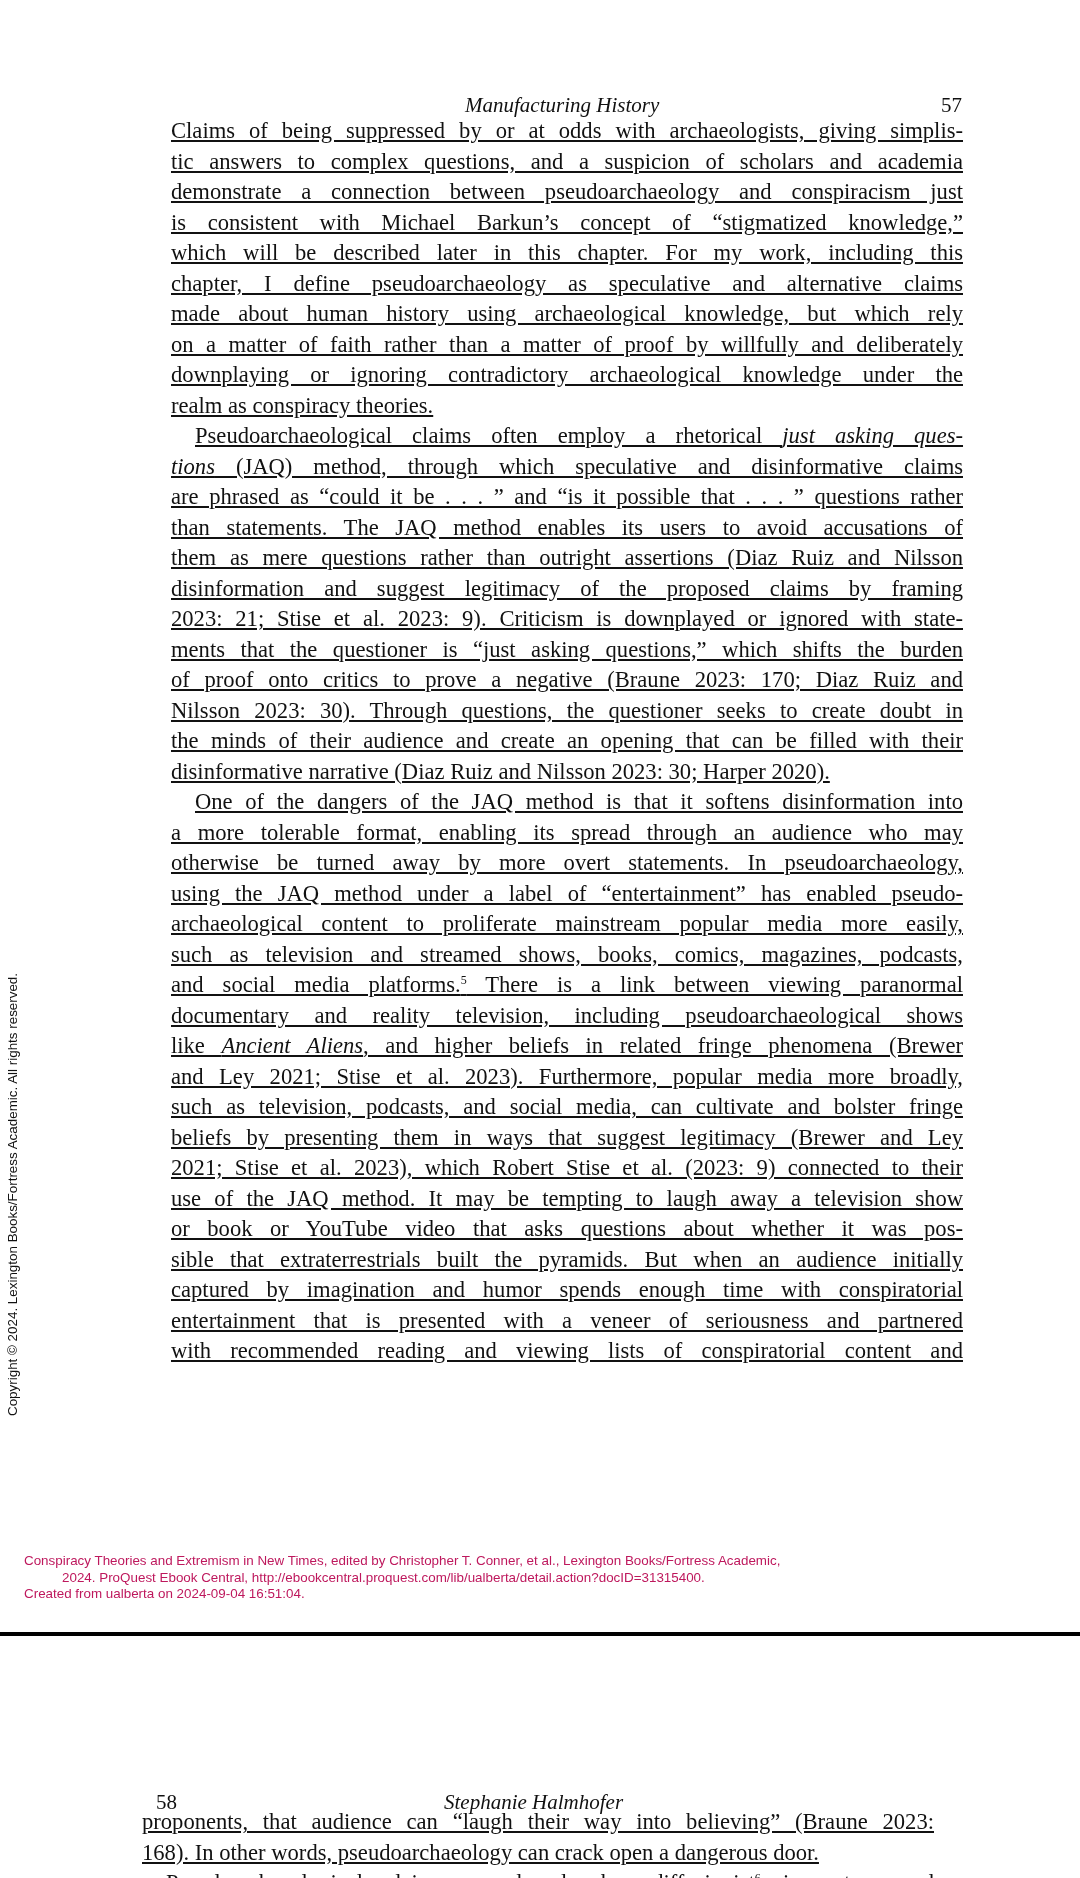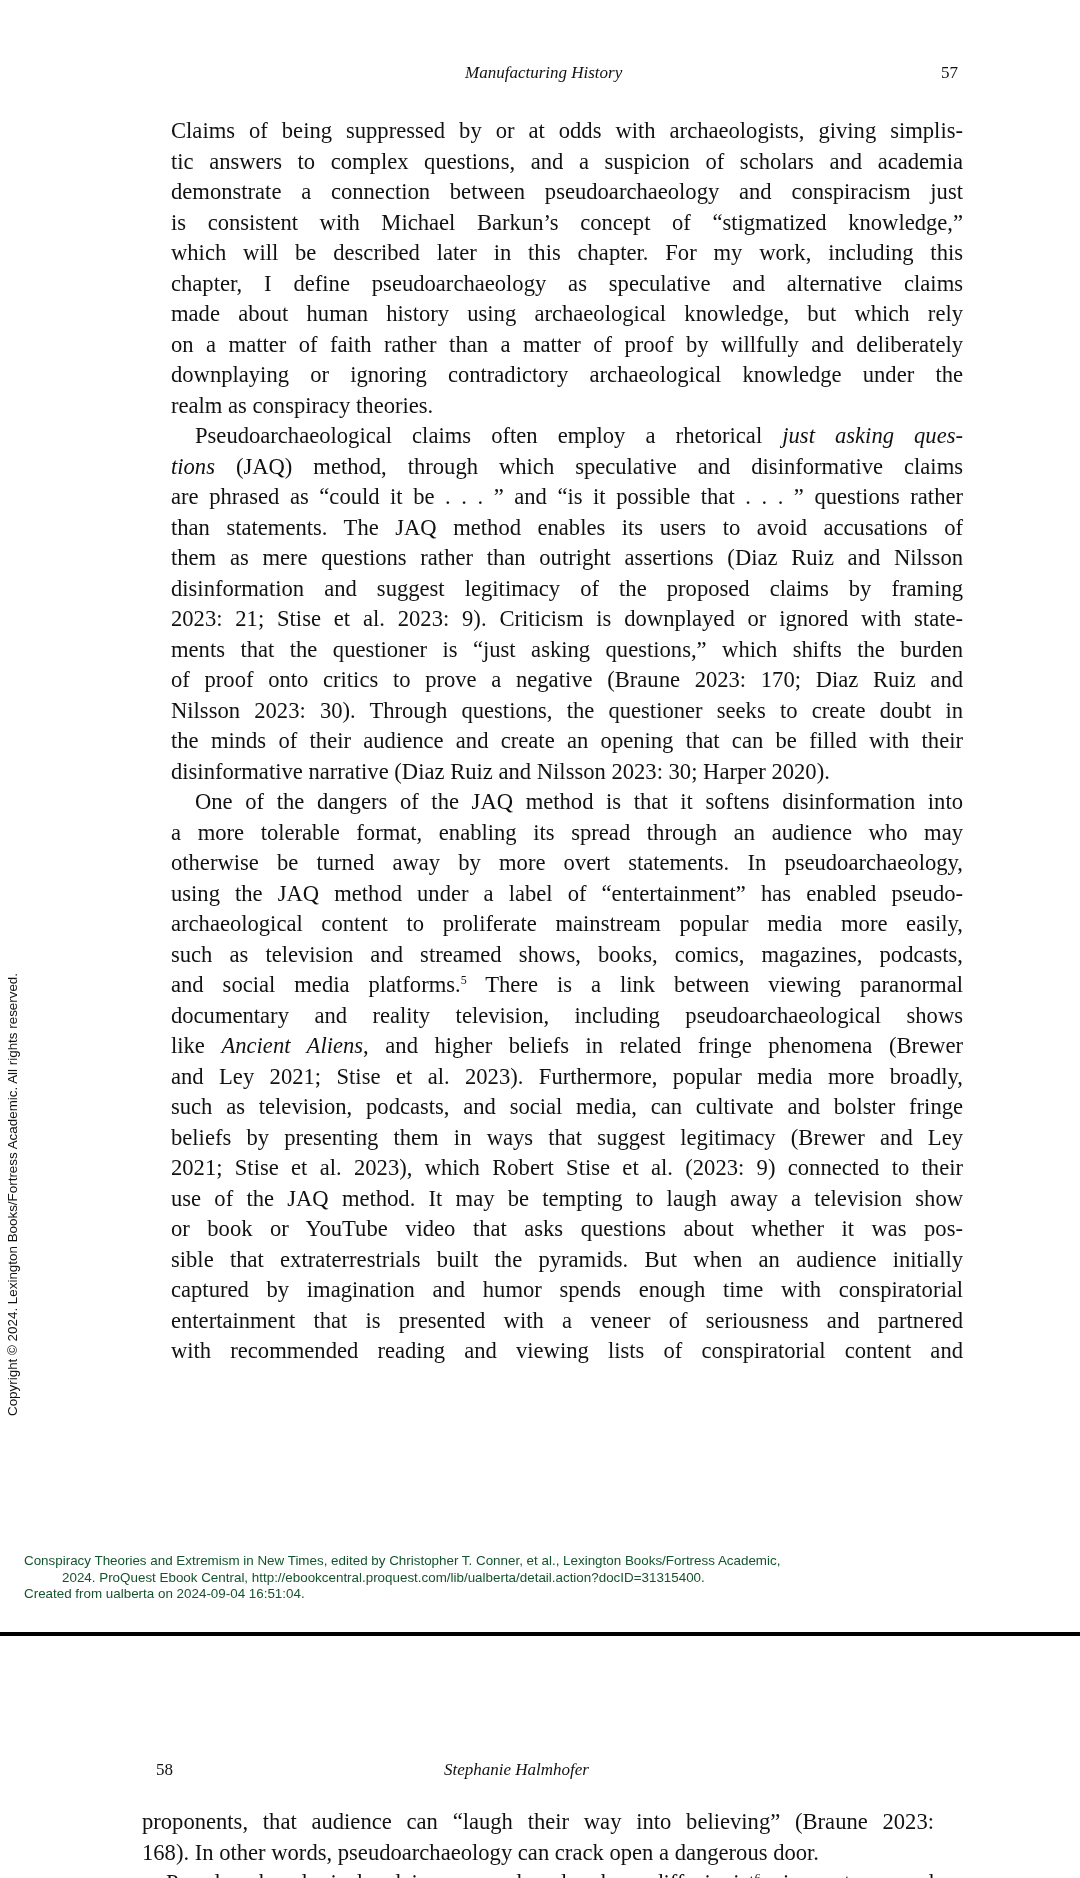--- a/index.html
+++ b/index.html
@@ -4,45 +4,46 @@
   <style>
     html, body { margin: 0; padding: 0; background: #ffffff; }
     body {
       width: 1080px; height: 1878px; position: relative; overflow: hidden;
       font-family: "Liberation Serif", "DejaVu Serif", serif; color: #111111;
     }
     .page { position: absolute; left: 0; width: 1080px; }
     .page-1 { top: 0; height: 1634px; }
     .page-2 { top: 1640px; height: 238px; }
     .running-head {
-      position: absolute; font-size: 17px; line-height: 24px;
+      position: absolute; font-size: 21px; line-height: 24px; margin-top: 32px;
     }
     .running-title { font-style: italic; }
     .body-text {
       position: absolute; left: 171px; width: 792px;
       font-size: 22.6px;
+      text-decoration: underline;
     }
     .page-1 .body-text { top: 116px; }
     .page-2 .body-text { left: 142px; top: 167px; }
     .line {
       display: block; height: 30.5px; line-height: 30.5px;
       white-space: nowrap; text-align: justify; text-align-last: justify;
     }
     .line.last { text-align-last: left; }
     .line.indent { padding-left: 24px; }
     .line i { font-style: italic; margin-top: 9px; }
     .line sup { font-size: 12px; vertical-align: 8px; line-height: 0; }
     .divider {
       position: absolute; left: 0; top: 1632px; width: 1080px; height: 4px;
       background: #000000;
     }
     .citation {
       position: absolute; left: 24px; top: 1553px; width: 900px;
       font-family: "Liberation Sans", "DejaVu Sans", sans-serif;
-      font-size: 13.4px; line-height: 16.5px; color: #14532d;
+      font-size: 13.4px; line-height: 16.5px; color: #be185d;
     }
     .citation .cont { padding-left: 38px; display: block; }
     .citation span { display: block; }
     .copyright-vertical {
       position: absolute; left: 5px; top: 1416px;
       transform: rotate(-90deg); transform-origin: left top;
       font-family: "Liberation Sans", "DejaVu Sans", sans-serif;
       font-size: 13.4px; line-height: 16px; white-space: nowrap; color: #111111;
     }
   </style>

